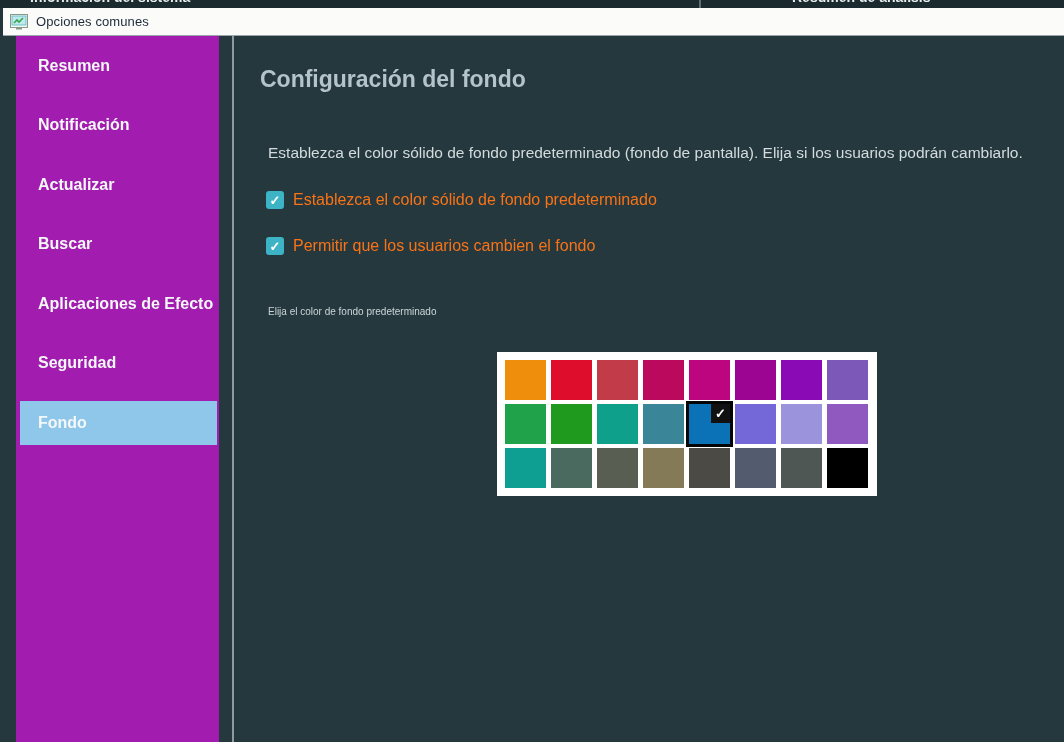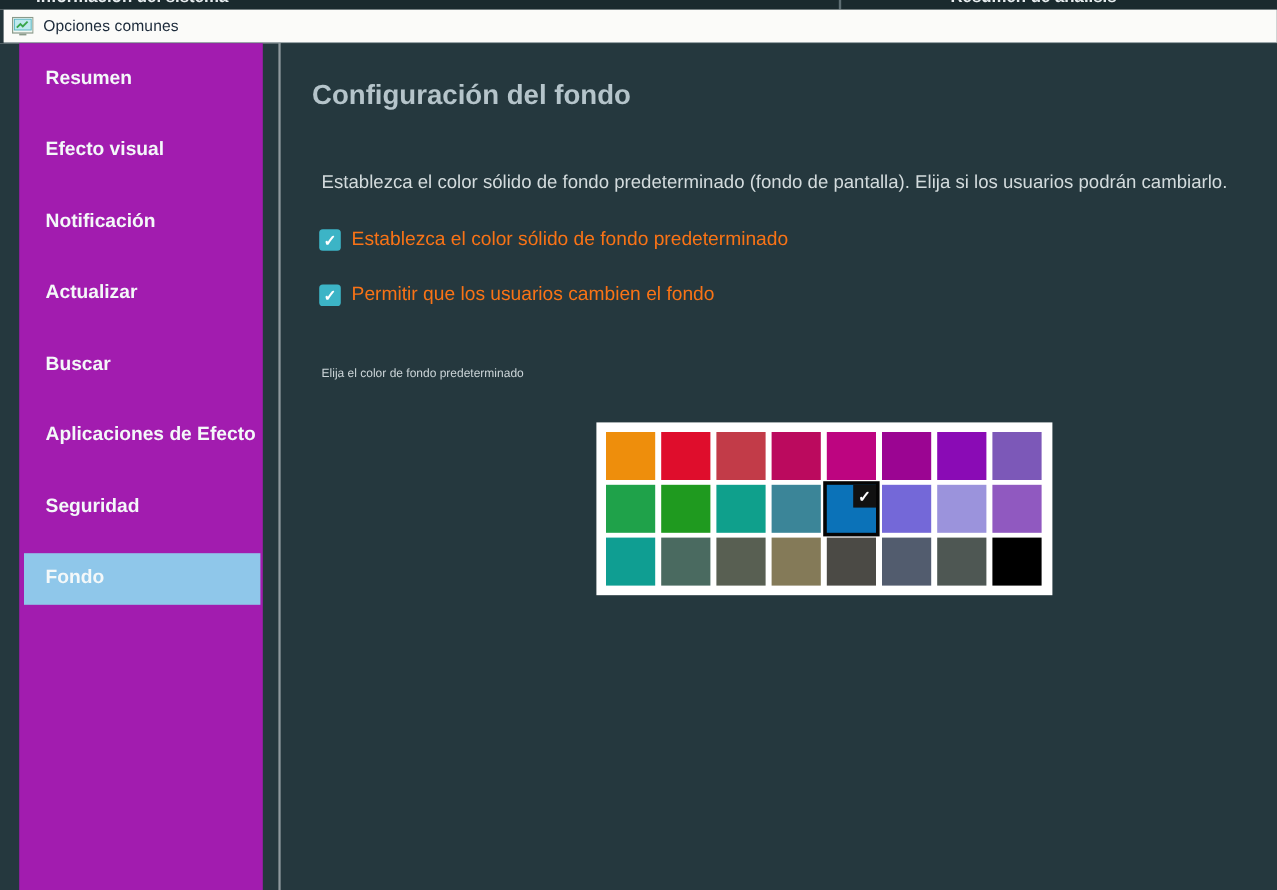--- a/index.html
+++ b/index.html
@@ -147,23 +147,20 @@
       <path d="M4 9 L7 6 L9 8 L13 4" stroke="#3aa64a" stroke-width="1.6" fill="none"></path>
       <rect x="6" y="14" width="6" height="1.5" fill="#8a9a8a"></rect>
     </svg>
   </span>
   <span class="title-text">Opciones comunes</span>
 </div>
 
 <nav class="sidebar" id="sidebar">
     <div class="sidebar-item">
       <span>Resumen</span>
-    </div>
-    <div class="sidebar-item">
-      <span>Efecto visual</span>
     </div>
     <div class="sidebar-item">
       <span>Notificación</span>
     </div>
     <div class="sidebar-item">
       <span>Actualizar</span>
     </div>
     <div class="sidebar-item">
       <span>Buscar</span>
     </div>

